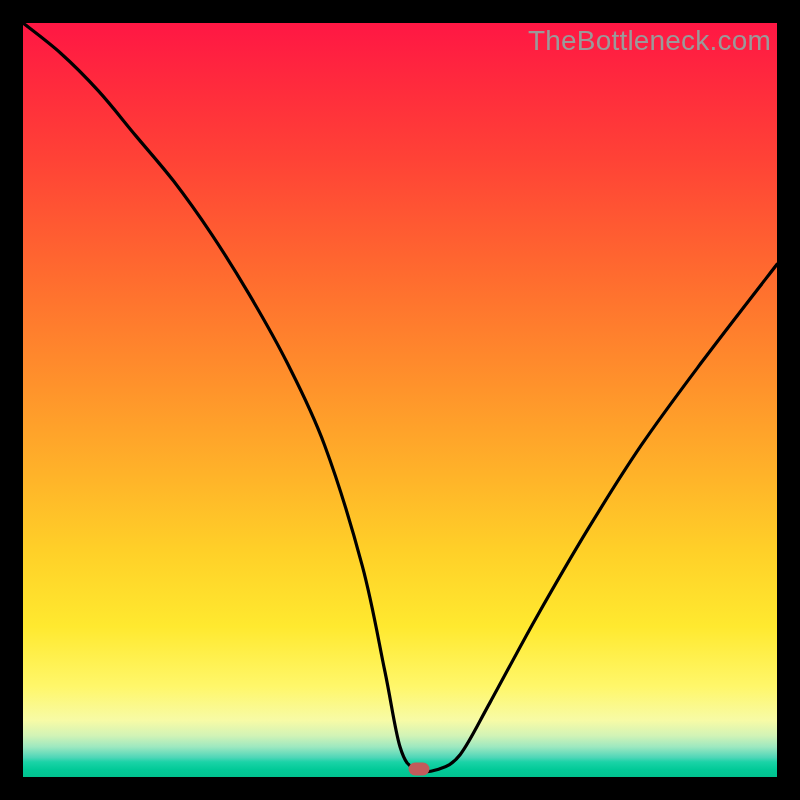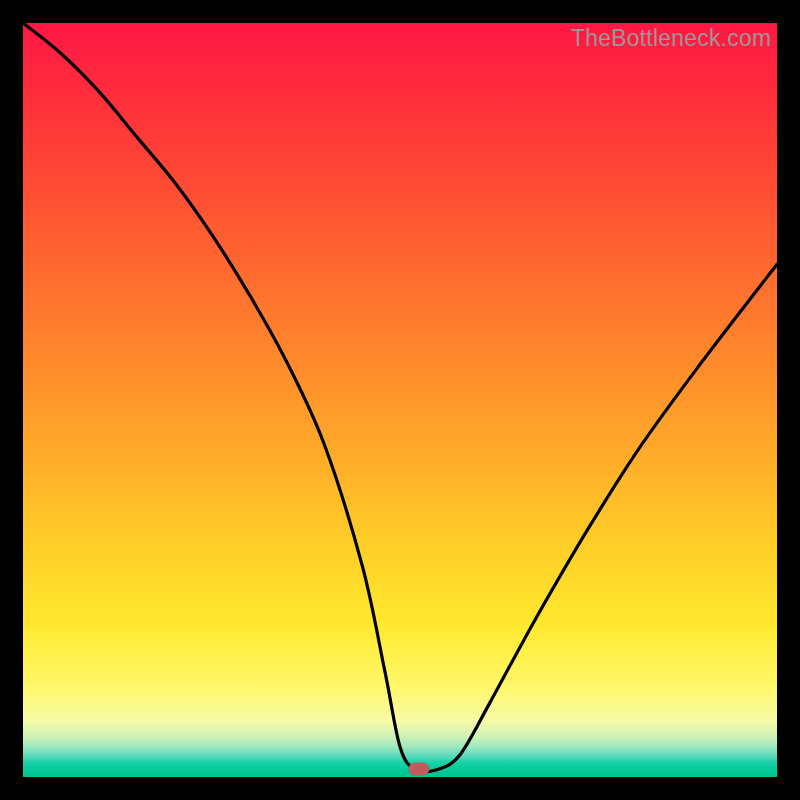--- a/index.html
+++ b/index.html
@@ -44,21 +44,21 @@
       #1bd3a7 98%,
       #02ca98 99%,
       #01c28f 100%
     );
   }
   .watermark {
     position: absolute;
     top: 2px;
     right: 6px;
     color: #9a9a9a;
-    font-size: 23px;
+    font-size: 28px;
     font-weight: 500;
     letter-spacing: 0.2px;
     user-select: none;
   }
   svg.curve {
     position: absolute;
     left: 0;
     top: 0;
     width: 754px;
     height: 754px;

